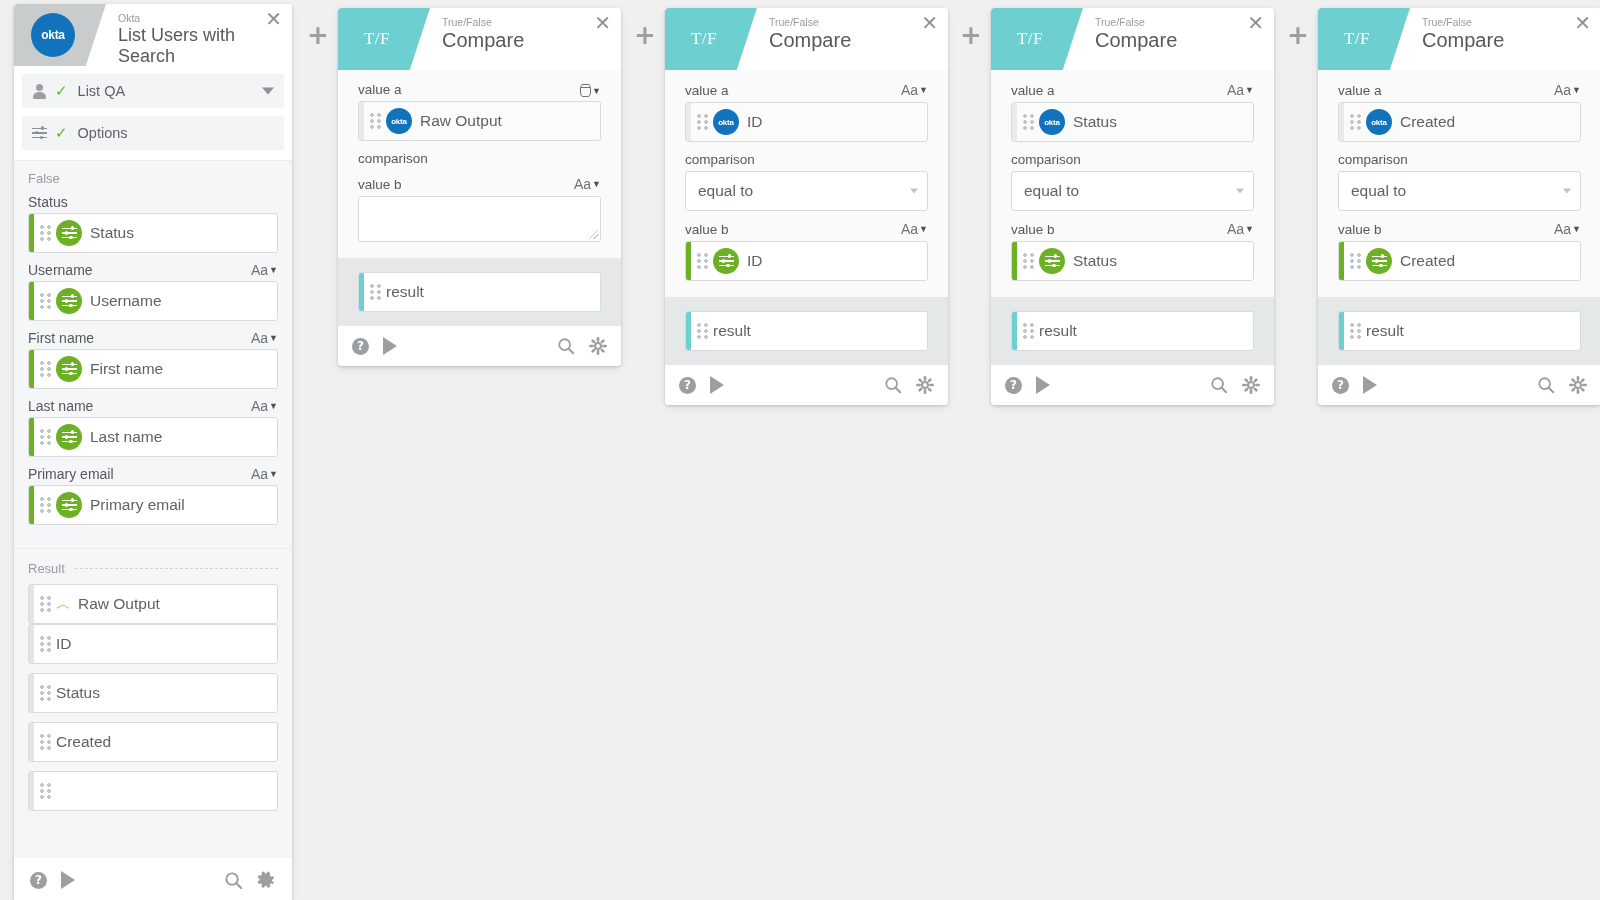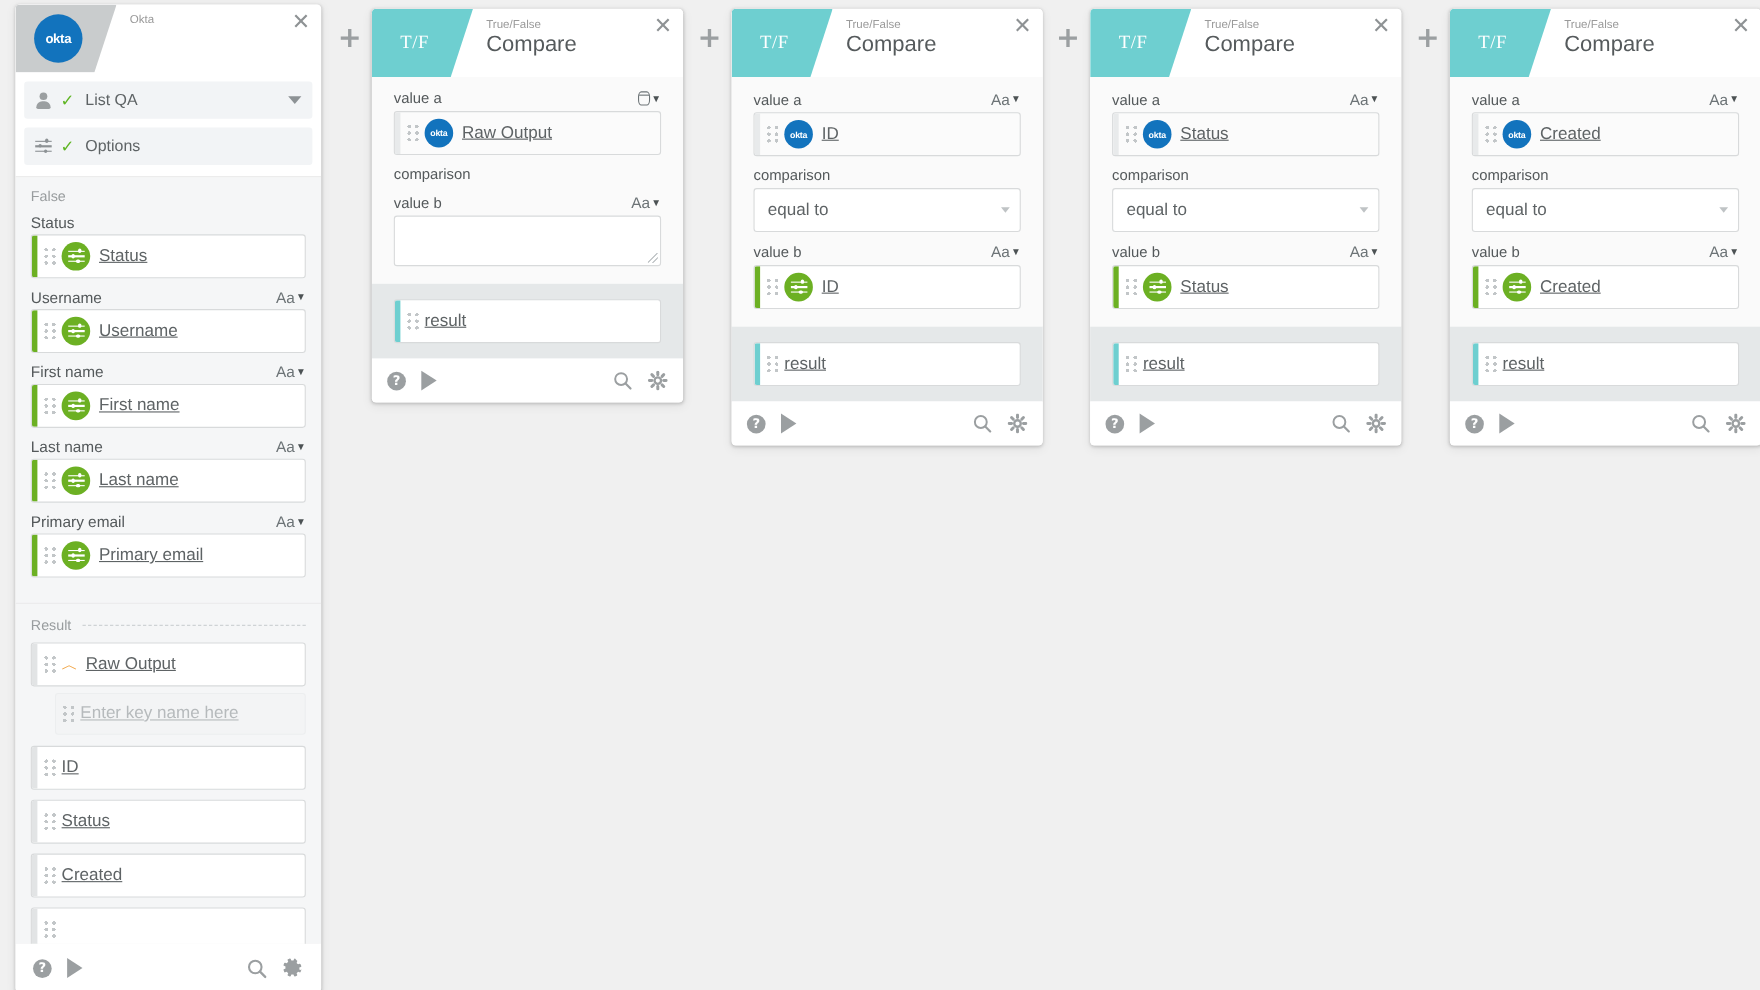--- a/index.html
+++ b/index.html
@@ -62,21 +62,21 @@
   .header-title.small { font-size: 18px; line-height: 21px; }
   .close-x {
     position: absolute; right: 10px; top: 6px;
     font-size: 20px; color: #8e9294; line-height: 18px;
     font-family: "DejaVu Sans", sans-serif; font-weight: bold;
     cursor: pointer;
   }
 
   .card-body { background: #fafafa; padding: 12px 20px 16px 20px; }
   .field-label-row {
-    display: flex; align-items: center; justify-content: space-between;
+    display: flex; align-items: flex-end; justify-content: space-between;
     margin-bottom: 4px;
   }
   .field-label { font-size: 13.5px; color: #54595b; }
   .type-toggle {
     font-size: 14px; color: #6c7376; display: flex; align-items: center; gap: 1px;
     cursor: pointer;
   }
   .type-toggle .caret { font-size: 9px; color: #4c5254; }
   .cyl {
     display: inline-block; width: 11px; height: 13px;
@@ -132,21 +132,21 @@
   .slider-glyph i:nth-child(1) { top: 1px; }
   .slider-glyph i:nth-child(2) { top: 5.6px; }
   .slider-glyph i:nth-child(3) { top: 10.2px; }
   .slider-glyph b {
     position: absolute; width: 3.6px; height: 3.6px; border-radius: 50%;
     background: #fff;
   }
   .slider-glyph b:nth-of-type(1) { top: -0.1px; left: 9px; }
   .slider-glyph b:nth-of-type(2) { top: 4.5px; left: 3px; }
   .slider-glyph b:nth-of-type(3) { top: 9.1px; left: 7.5px; }
-  .pill-text { font-size: 15.5px; color: #5e6365; white-space: nowrap; text-decoration: underline; }
+  .pill-text { font-size: 15.5px; color: #5e6365; white-space: nowrap; }
   .pill-text.muted { color: #b6babc; }
   .chev-up {
     width: 14px; min-width: 14px; margin-right: 8px;
     color: #f0a03c; font-size: 15px; line-height: 14px; text-align: center;
     font-family: "DejaVu Sans", sans-serif;
   }
 
   .select {
     position: relative;
     height: 40px; background: #fff;
@@ -290,20 +290,21 @@
 
     <div class="card-header">
       <div class="tab-shape grey">
         <div class="skew"></div>
         <div class="logo-dot">
           <span>okta</span>
         </div>
       </div>
       <div class="header-text">
         <div class="header-sub">Okta</div>
+        <div class="header-title small">List Users with Search</div>
       </div>
       <div class="close-x">✕</div>
     </div>
 
     <div class="panel-rows">
       <div class="panel-row">
         <span class="person"></span>
         <span class="check">✓</span>
         <span class="rtext">List QA</span>
         <span class="dd"></span>
@@ -468,26 +469,20 @@
         <div class="pill accent-grey">
           <span class="accent"></span>
           <span class="grip">
               <i></i>
             </span>
           <span class="chev-up">︿</span>
           <span class="pill-text">Raw Output</span>
         </div>
       </div>
 
-      <div class="result-sub">
-        <span class="grip">
-            <i></i>
-          </span>
-        <span class="pill-text muted">Enter key name here</span>
-      </div>
 
       <div class="in-pill-wrap">
         <div class="pill accent-grey">
           <span class="accent"></span>
           <span class="grip">
               <i></i>
             </span>
           <span class="pill-text">ID</span>
         </div>
       </div>

